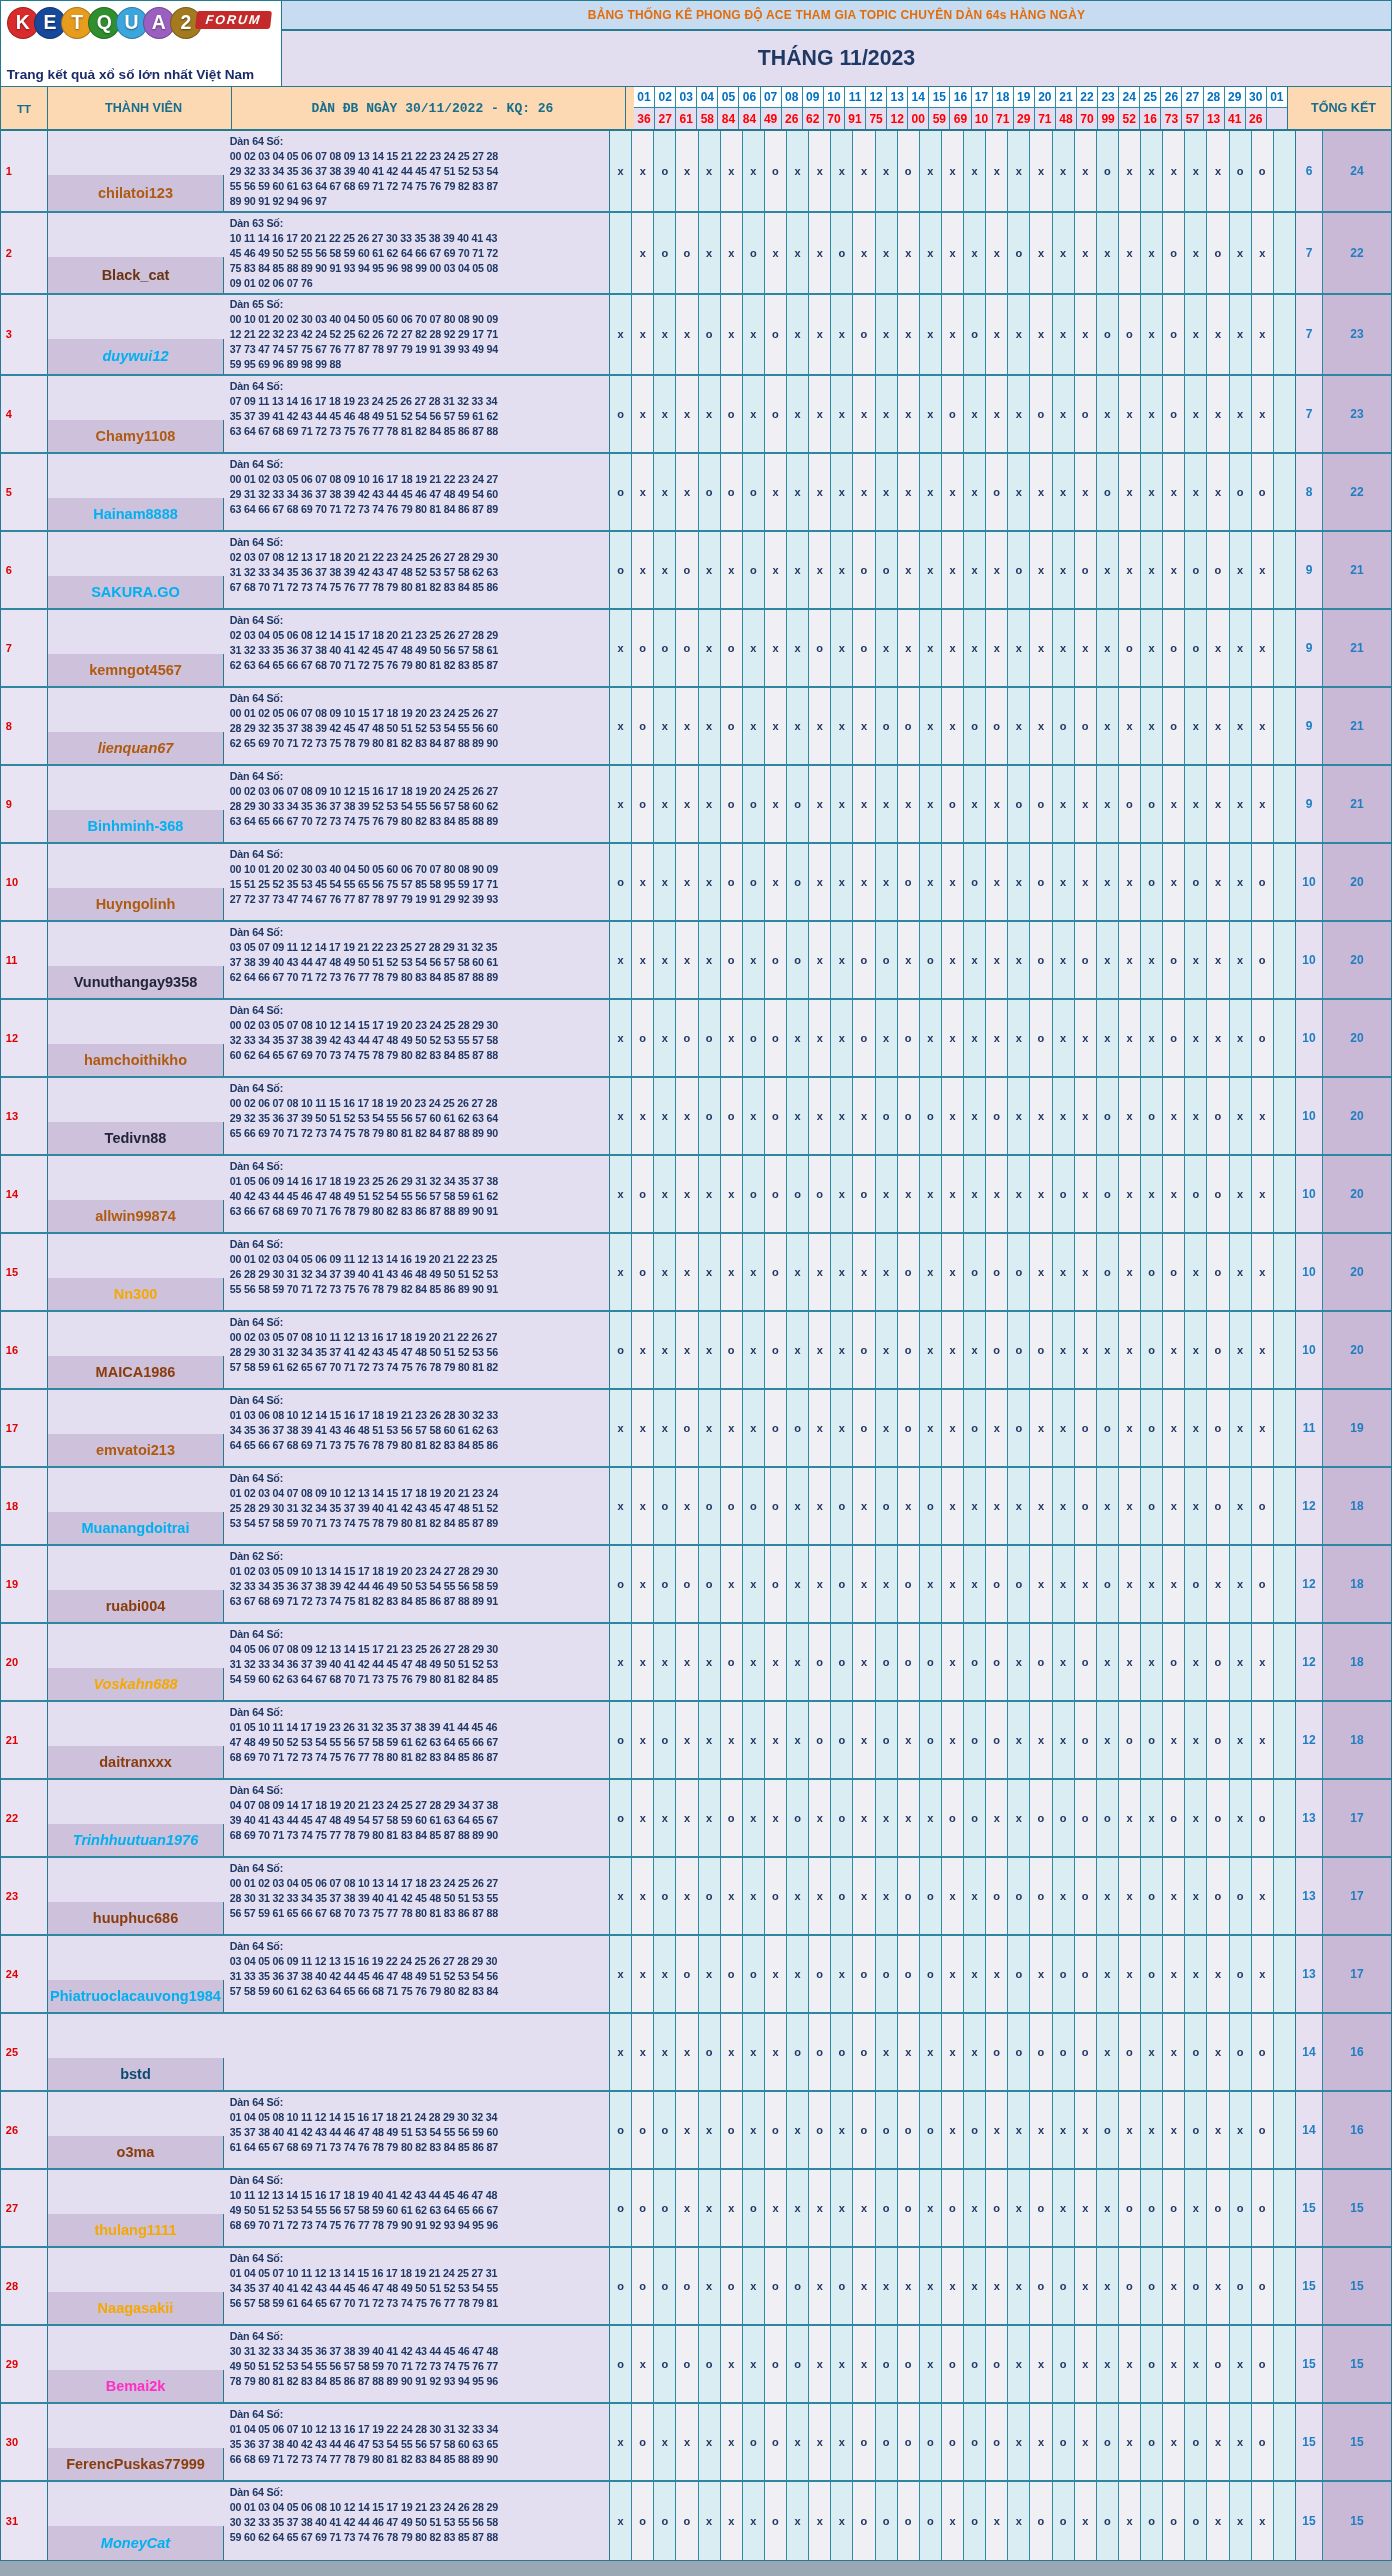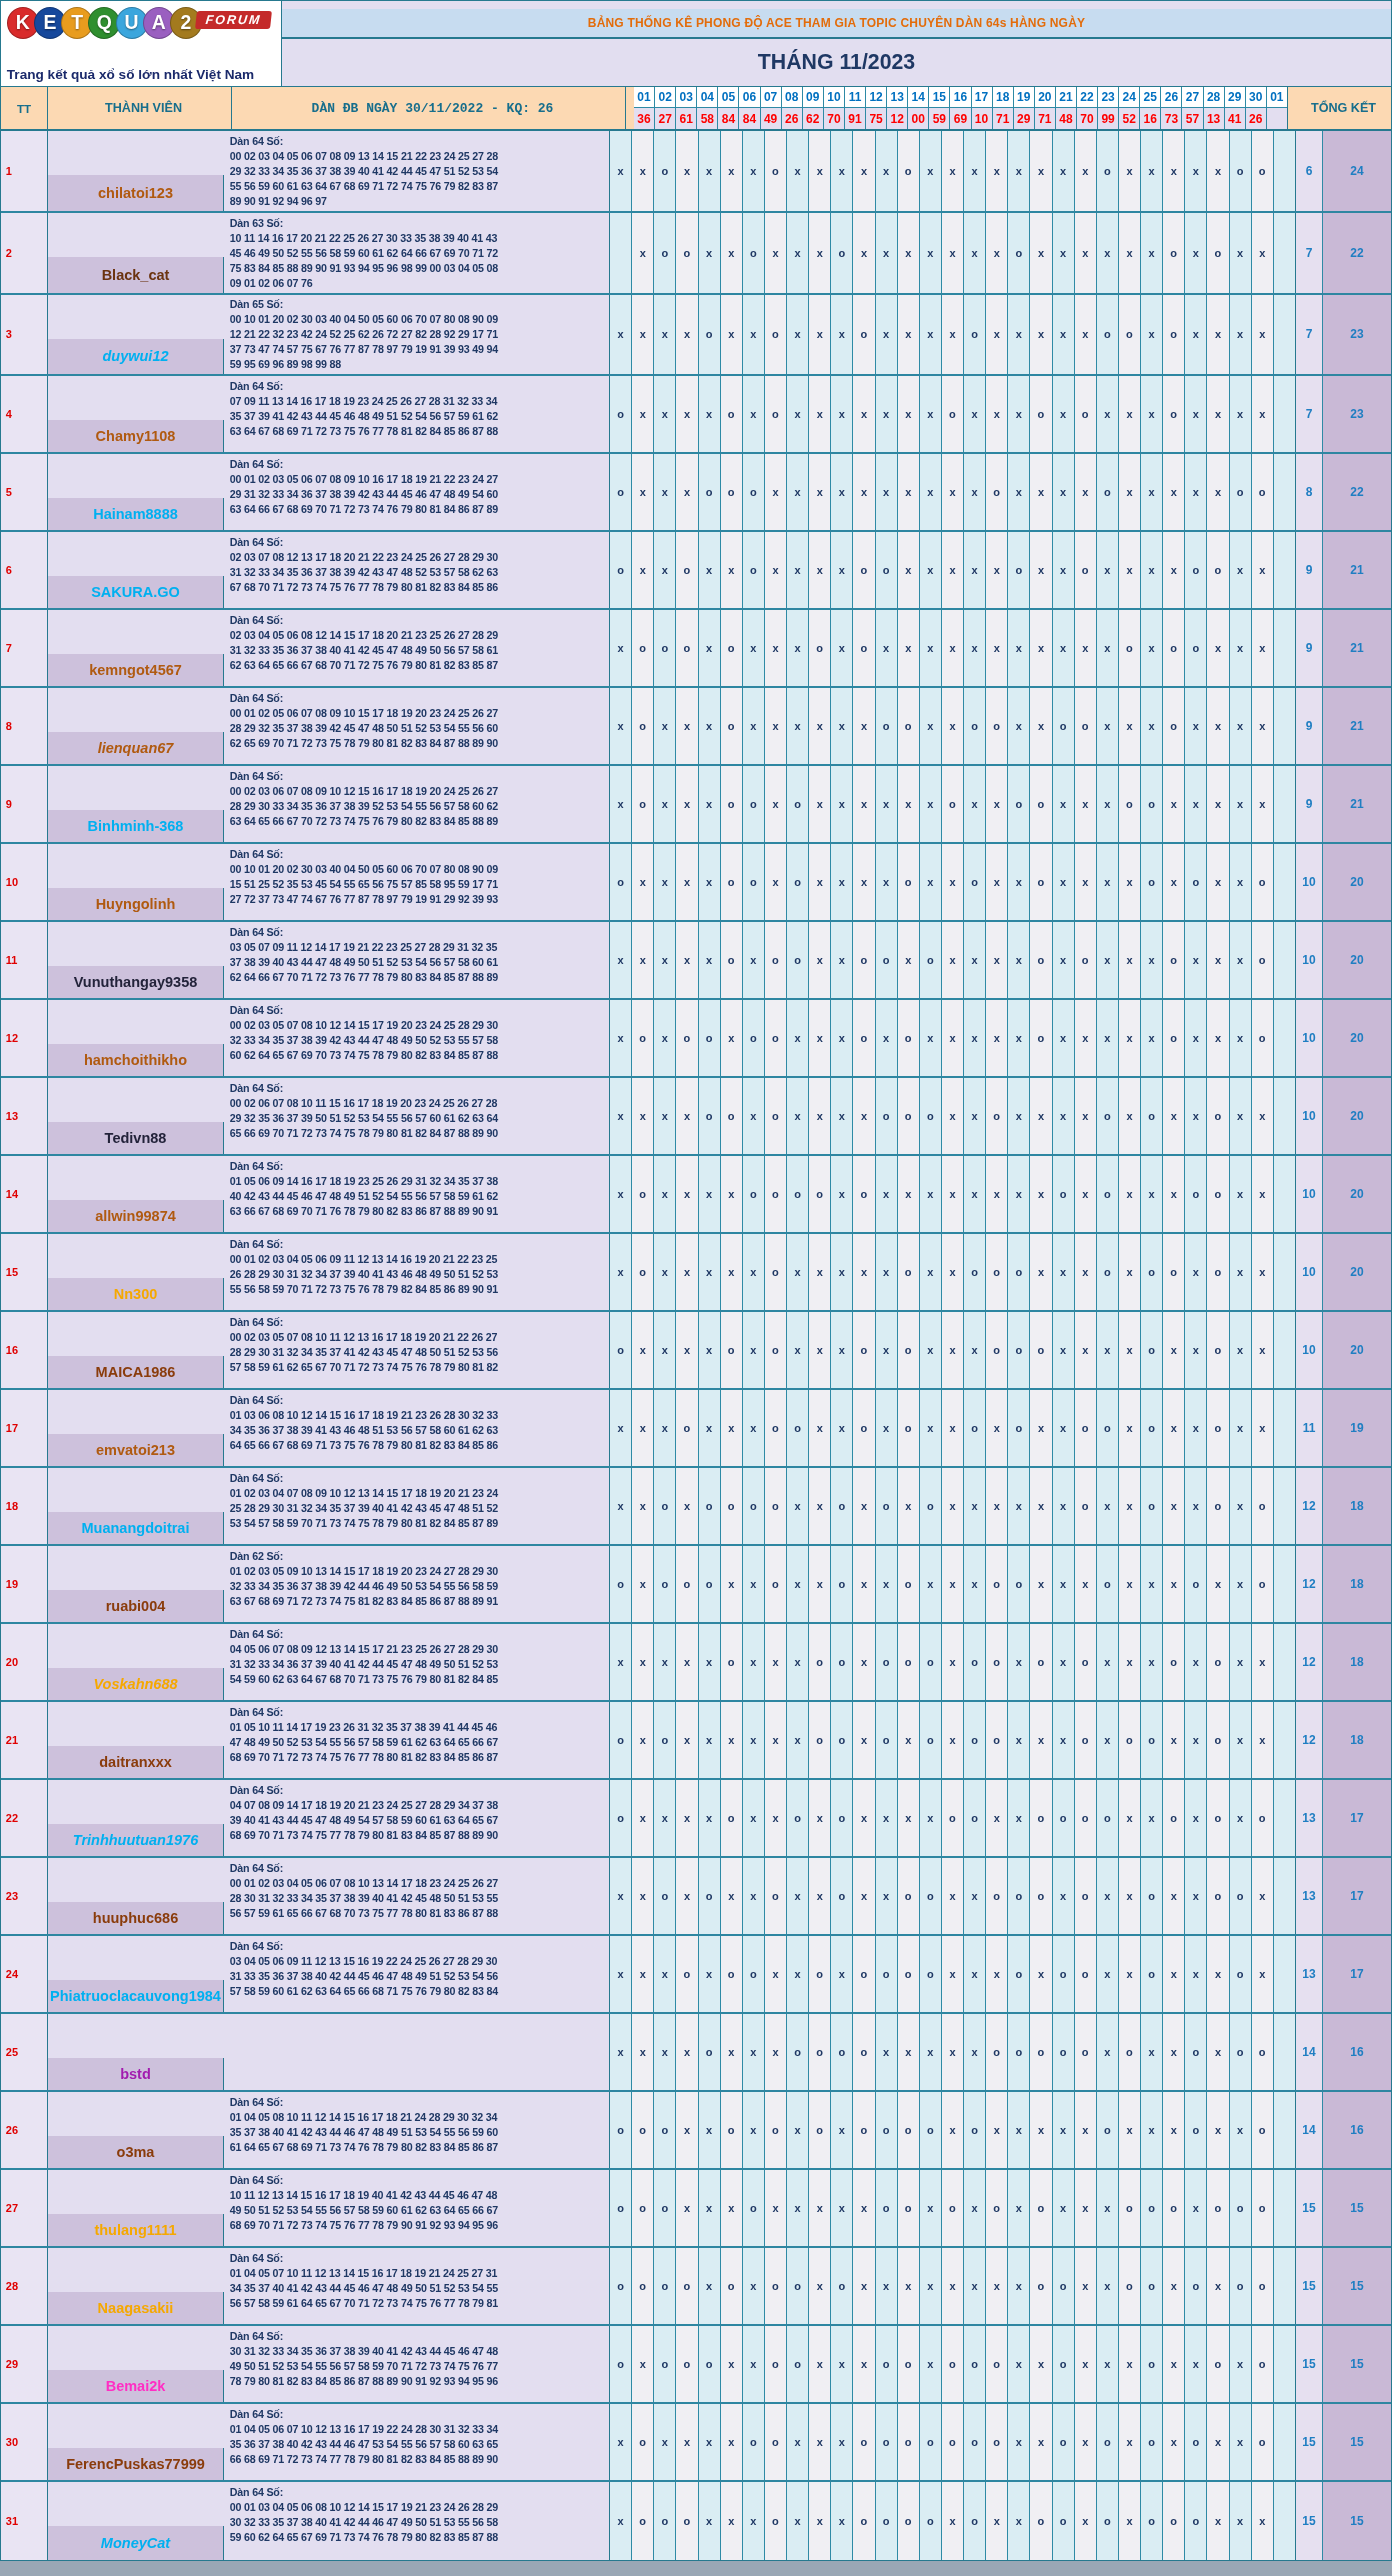--- a/index.html
+++ b/index.html
@@ -18,21 +18,21 @@
           text-shadow:0 1px 1.9px rgba(0,0,0,.45); }
   .ball:first-child { margin-left:0; }
   .forum-badge { position:absolute; top:9.7px; right:9.7px; background:#c42a2a; color:#fff;
                  font-style:italic; font-weight:bold; font-size:12.6px; letter-spacing:1.9px;
                  padding:1.9px 9.7px; border-radius:2.9px; transform:skewX(-6deg); }
   .tagline { position:absolute; left:5.8px; bottom:3.9px; color:#1b2a6b; font-size:13.6px;
              font-weight:bold; white-space:nowrap;margin-top:28px; }
   .titles { flex:1; display:flex; flex-direction:column; }
   .title-main { height:30px; background:#c7dcf0; color:#e36c0a; font-weight:bold;
                 font-size:12px; display:flex; align-items:center; justify-content:center;
-                border-bottom:2.9px solid #26798f; letter-spacing:0.2px;margin-top:8px; }
+                border-bottom:2.9px solid #26798f; letter-spacing:0.2px; }
   .title-month { flex:1; background:#e2def0; color:#1f3864; font-weight:bold; font-size:21.3px;
                  display:flex; align-items:center; justify-content:center;border-radius:7px; }
 
   
   .hdr { display:flex; height:44px; border-bottom:2.9px solid #26798f; background:#fcd9b3;gap:8px; }
   .hcell { color:#176e8c; font-weight:bold; display:flex; align-items:center;
            justify-content:center; border-right:1.9px solid #26798f; background:#fcd9b3; }
   .h-tt { width:47px; font-size:11.6px; }
   .h-member { width:176px; font-size:12.6px; }
   .h-dan { width:386px; font-size:13px;font-family:Liberation Mono, monospace; }
@@ -1305,21 +1305,21 @@
           <div class="mc even">x</div>
           <div class="mc odd">o</div>
           <div class="mc even">x</div>
           <div class="mc extra"></div>
         </div>
         <div class="c-to">13</div>
         <div class="c-tx">17</div>
       </div>
       <div class="row">
         <div class="c-tt">25</div>
-        <div class="c-member" style="color: #a21caf;">bstd</div>
+        <div class="c-member" style="color: #0c4a6e;">bstd</div>
         <div class="c-dan"></div>
         <div class="c-days">
           <div class="mc odd">x</div>
           <div class="mc even">x</div>
           <div class="mc odd">x</div>
           <div class="mc even">x</div>
           <div class="mc odd">o</div>
           <div class="mc even">x</div>
           <div class="mc odd">x</div>
           <div class="mc even">x</div>

